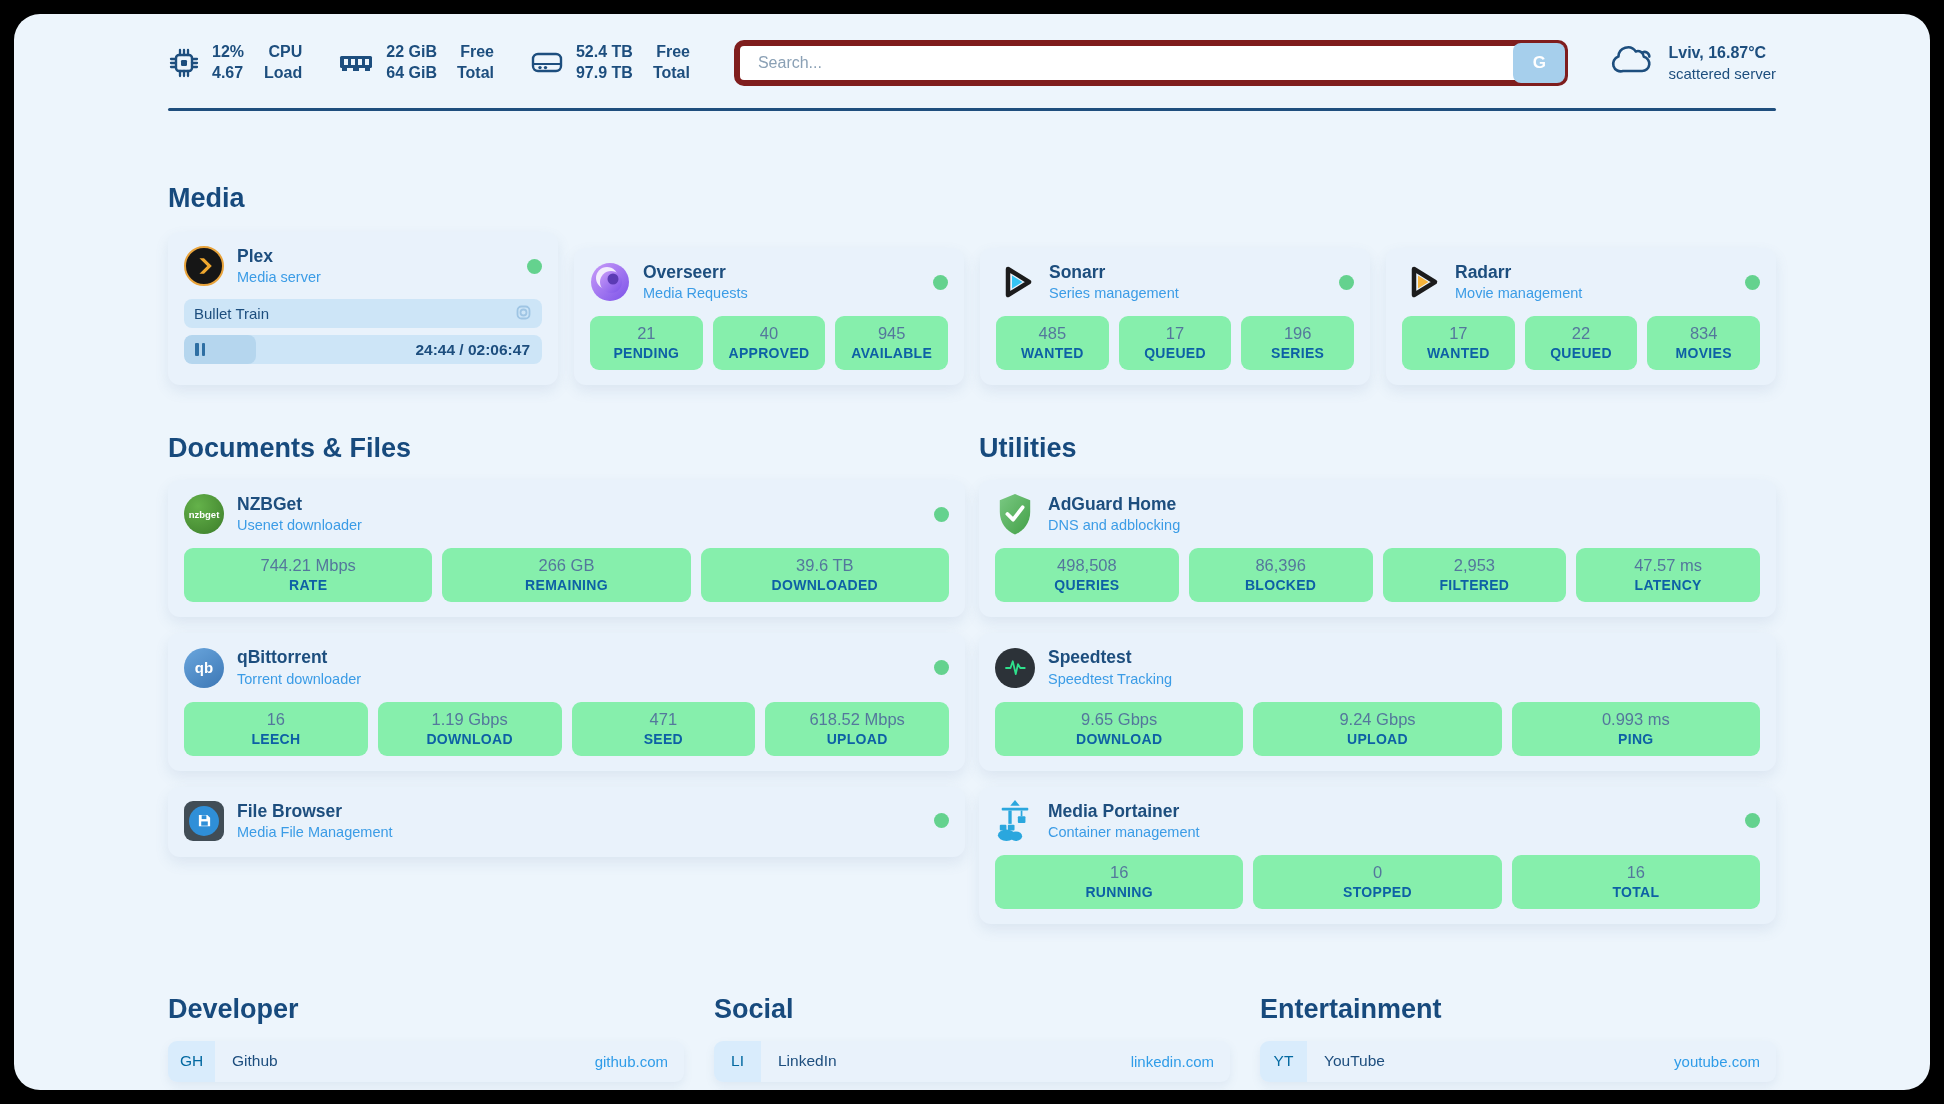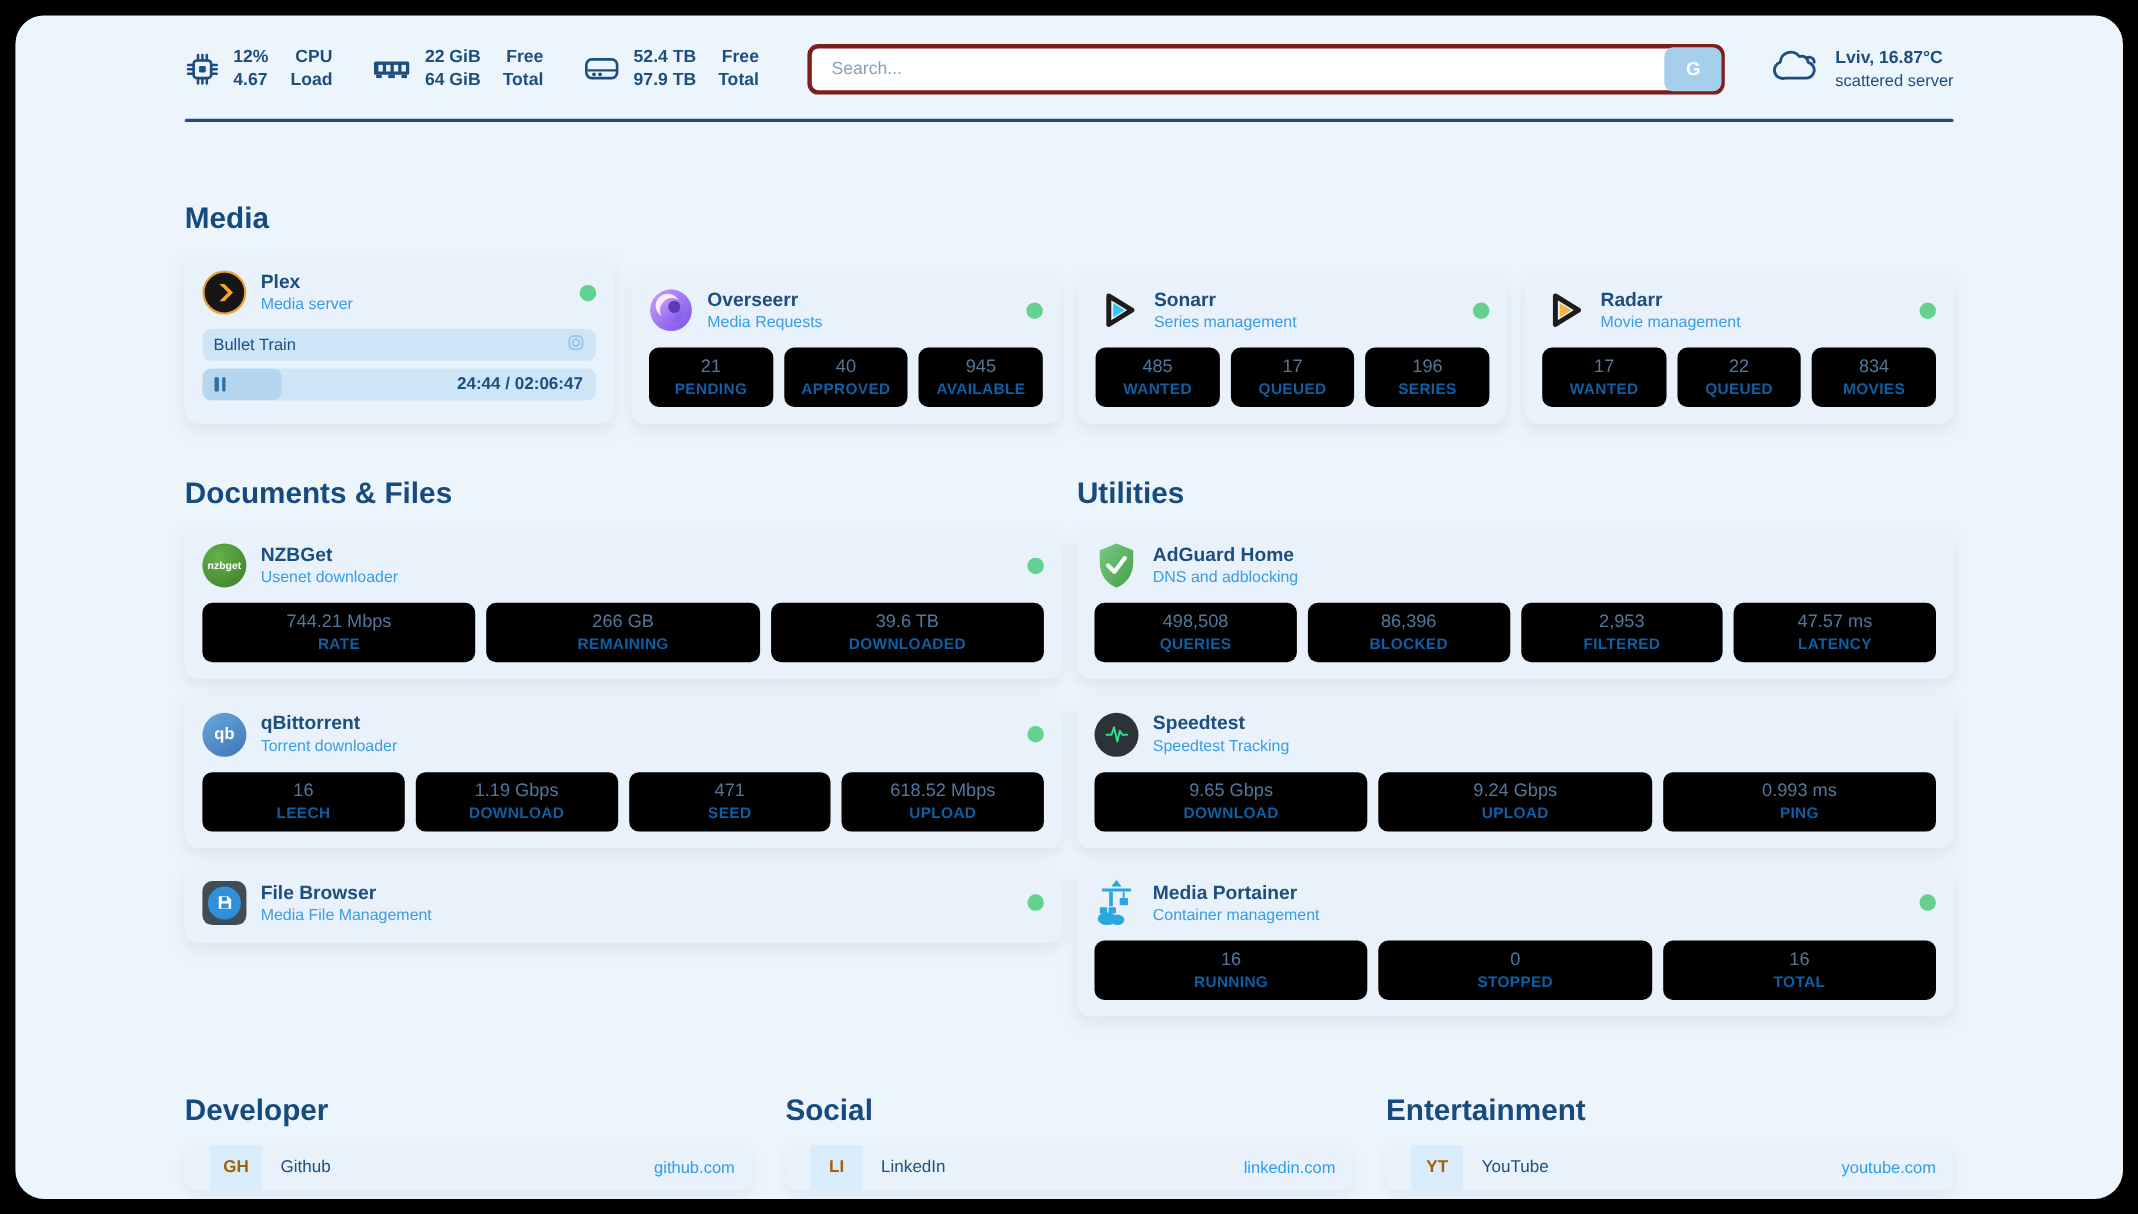--- a/index.html
+++ b/index.html
@@ -17,21 +17,21 @@
   .hw-body { display:flex; flex-direction:row; }
   .hw-text { display:flex; gap:20px; }
   .hw-col { display:flex; flex-direction:column; line-height:1.3;
             font-size:16px; font-weight:700; color:#1d4e7e; }
   .hw-col.labs { align-items:flex-end; }
   .hw-bar { margin-top:5px; height:5px; background:#b6cbdd; border-radius:3px; overflow:hidden; }
   .hw-bar i { display:block; height:100%; background:#2e6fa3; border-radius:3px; }
 
   .searchwrap { position:relative; flex:1; height:46px; margin:0 42px 0 44px; }
   .searchwrap input {
-    width:100%; height:100%; border:4px solid #7f1d1d; border-radius:10px;
+    width:100%; height:100%; border:6px solid #7f1d1d; border-radius:10px;
     background:#fff; padding:0 66px 0 18px; font-size:16px; color:#40627f;
     font-family:"Liberation Sans", sans-serif; outline:none;
   }
   .searchwrap input::placeholder { color:#8aa0b5; }
   .gbtn {
     position:absolute; right:3px; top:3px; bottom:3px; width:52px;
     background:#a6cfec; border:none; border-radius:8px; color:#fff;
     font-size:17px; font-weight:700; font-family:"Liberation Sans", sans-serif; cursor:pointer;
   }
   .weather { display:flex; align-items:center; gap:12px; }
@@ -58,21 +58,21 @@
   }
   .card + .card { margin-top:16px; }
   .card-head { display:flex; align-items:center; gap:13px; }
   .icon40 { width:40px; height:40px; flex-shrink:0; display:flex; align-items:center; justify-content:center; }
   .titles { display:flex; flex-direction:column; line-height:1.32; }
   .svc-title { font-size:17.5px; font-weight:700; color:#1d4e7e; }
   .svc-desc  { font-size:14.5px; color:#3b9ce6; }
   .dot { margin-left:auto; width:15px; height:15px; border-radius:50%; background:#64d28e; flex-shrink:0; }
 
   .stats-row { display:flex; gap:10px; margin-top:13px; }
-  .stat { flex:1; background:#000000; border-radius:9px; text-align:center; padding:8px 2px 9px; }
+  .stat { flex:1; background:#86efac; border-radius:9px; text-align:center; padding:8px 2px 9px; }
   .stat-value { font-size:16.5px; color:#54779c; }
   .stat-label { font-size:14px; font-weight:700; color:#0d60a5; margin-top:2px; letter-spacing:.3px; }
 
   
   .plex-row { margin-top:12px; height:29px; background:#cde5f7; border-radius:8px;
               display:flex; align-items:center; padding:0 10px; font-size:15px; color:#1d4e7e; }
   .plex-row .grow { flex:1; }
   .plex-progress { margin-top:7px; height:29px; background:#cde5f7; border-radius:8px;
                    position:relative; overflow:hidden; }
   .plex-fill { position:absolute; left:0; top:0; bottom:0; background:#b5d6ee; border-radius:8px; }
@@ -91,21 +91,21 @@
   .fb-outer { width:40px; height:40px; border-radius:9px; background:#414d56;
               display:flex; align-items:center; justify-content:center; }
   .fb-inner { width:30px; height:30px; border-radius:50%; background:#2f8fd8;
               display:flex; align-items:center; justify-content:center; }
 
   
   .linkrow { display:flex; align-items:center; height:41px; background:#e9f2fb;
              border-radius:9px; margin-bottom:9px; overflow:hidden;
              box-shadow:0 4px 10px rgba(90,125,165,.10); cursor:pointer; }
   .lbadge { width:47px; height:100%; background:#d9ecfc; display:flex; align-items:center;
-            justify-content:center; font-size:15.5px; font-weight:700; color:#a16207; flex-shrink:0;margin-left:23px; }
+            justify-content:center; font-size:15.5px; font-weight:400; color:#0369a1; flex-shrink:0; }
   .lname { margin-left:17px; font-size:15.5px; color:#1d4e7e; }
   .lurl  { margin-left:auto; margin-right:16px; font-size:15px; color:#2f9ce8; }
 </style>
 </head>
 <body>
 
 <div class="page">
 
   <header class="topbar">
     <div class="hw-group">

